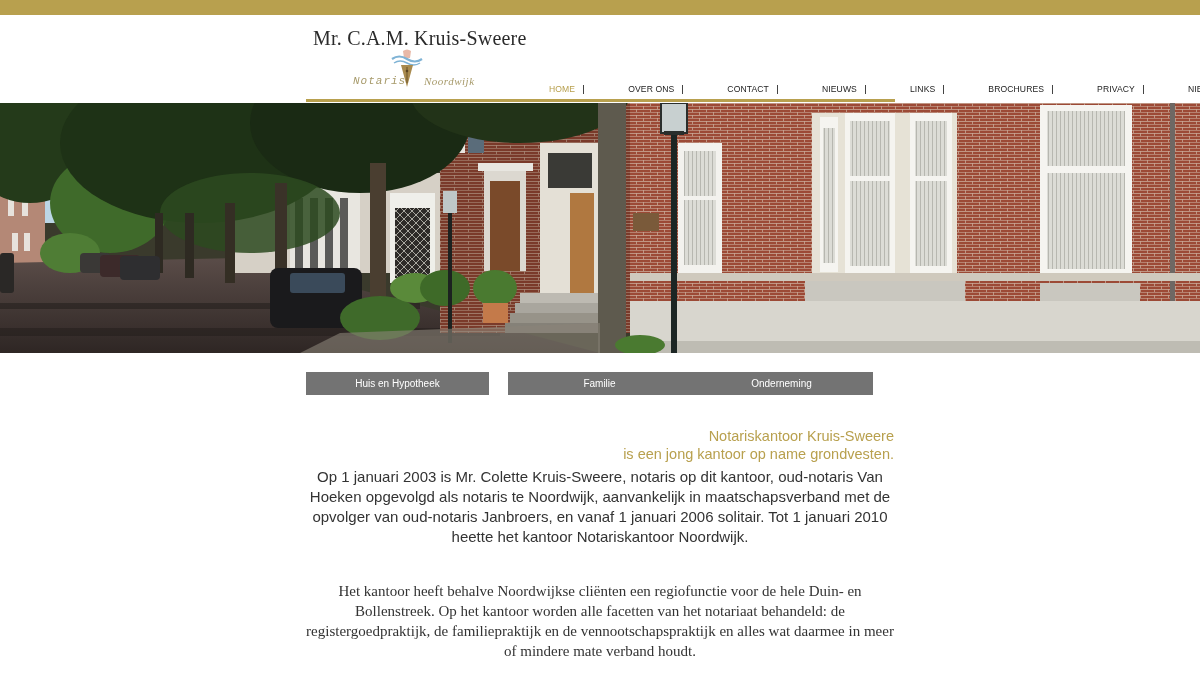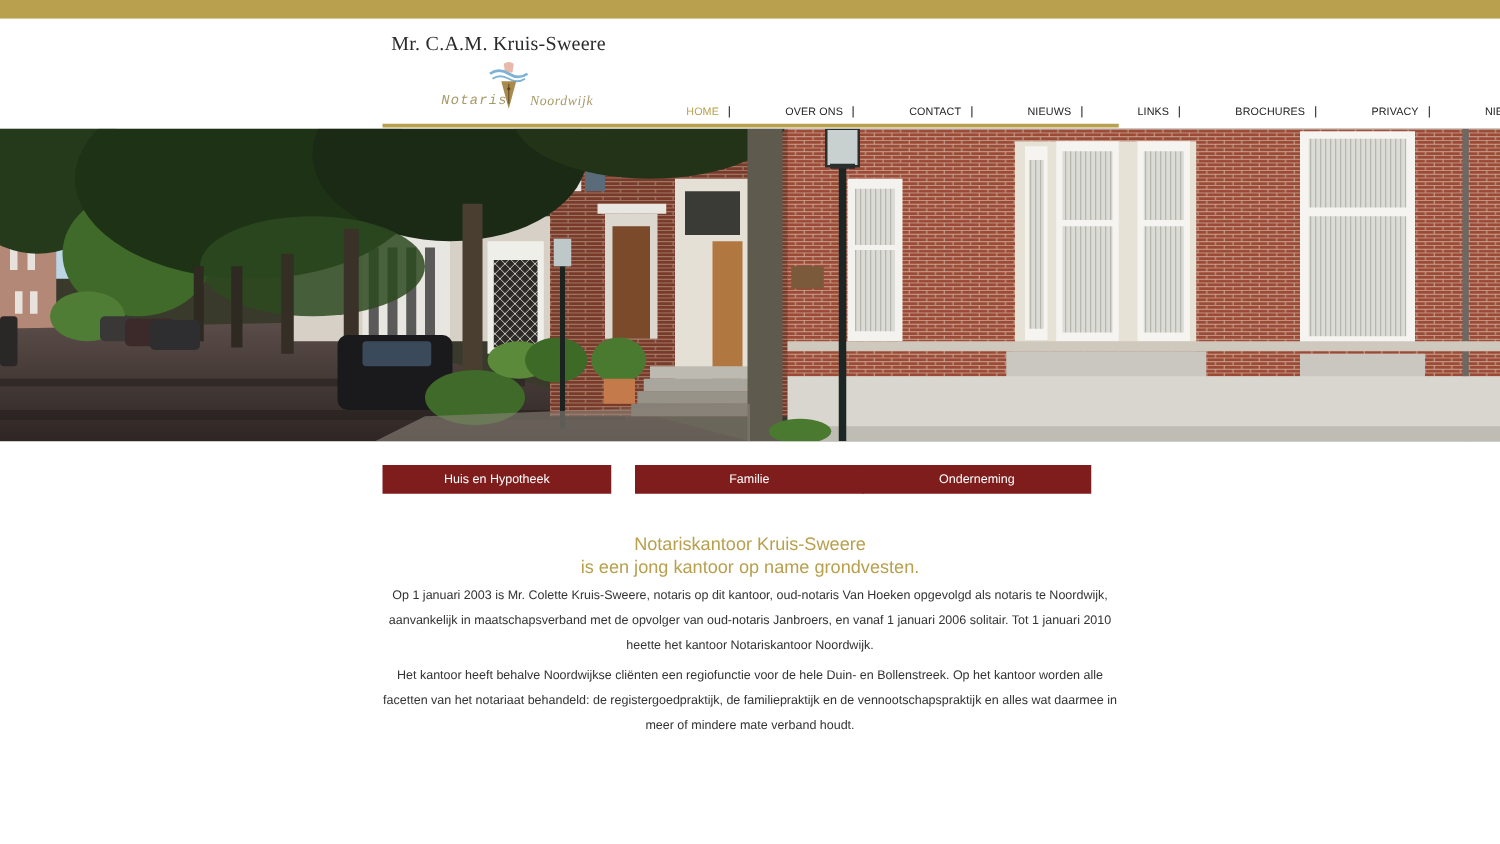--- a/index.html
+++ b/index.html
@@ -3,41 +3,41 @@
 <meta charset="utf-8">
 <style>
   * { box-sizing: border-box; margin: 0; padding: 0; }
   html, body { width: 1200px; height: 675px; overflow: hidden; background: #ffffff; }
   body { font-family: "Liberation Sans", "DejaVu Sans", sans-serif; color: #333; position: relative; }
 
   .topbar { position: absolute; left: 0; top: 0; width: 1200px; height: 15px; background: #b8a04e; }
 
   .header { position: absolute; left: 0; top: 15px; width: 1200px; height: 88px; background: #fff; }
   .logo { position: absolute; left: 313px; top: 12px; width: 195px; height: 72px; }
-  .logo-title { position: absolute; left: 0; top: 0; font-family: "Liberation Serif", "DejaVu Serif", serif; font-size: 16px; color: #2b2b2b; letter-spacing: 0.2px; white-space: nowrap; }
+  .logo-title { position: absolute; left: 0; top: 0; font-family: "Liberation Serif", "DejaVu Serif", serif; font-size: 20px; color: #2b2b2b; letter-spacing: 0.2px; white-space: nowrap; }
   .logo-emblem { position: absolute; left: 77px; top: 22px; width: 34px; height: 40px; }
   .logo-sub-left { position: absolute; left: 40px; top: 48px; font-family: Liberation Mono, monospace; font-style: italic; font-size: 11px; color: #a79a6a; letter-spacing: 1px; }
   .logo-sub-right { position: absolute; left: 111px; top: 48px; font-family: "Liberation Serif", "DejaVu Serif", serif; font-style: italic; font-size: 11px; color: #a79a6a; letter-spacing: 0.5px; text-align: center; }
 
   .nav { position: absolute; left: 513px; top: 68px; display: flex; align-items: center; height: 12px; }
   .nav-item { font-size: 8.6px; color: #222; text-decoration: none; white-space: nowrap; letter-spacing: 0.1px; cursor: pointer; padding-left: 36px; }
   .nav-item.active { color: #b8a04e; }
   .nav-sep { display: inline-block; width: 1px; height: 9px; background: #444; margin: 0 8px; }
 
   .header-rule { position: absolute; left: 306px; top: 99px; width: 589px; height: 3px; background: #b8a04e; }
 
   .hero { position: absolute; left: 0; top: 103px; width: 1200px; height: 250px; overflow: hidden; background: #3a3a2c; }
 
   .buttons { position: absolute; left: 306px; top: 372px; width: 588px; height: 23px; }
-  .cat-btn { position: absolute; top: 0; width: 183px; height: 23px; background: #7f1d1d; color: #fff; font-size: 10px; display: flex; align-items: center; justify-content: center; cursor: pointer; border: none; }
+  .cat-btn { position: absolute; top: 0; width: 183px; height: 23px; background: #737373; color: #fff; font-size: 10px; display: flex; align-items: center; justify-content: center; cursor: pointer; border: none; }
 
   .content { position: absolute; left: 306px; top: 427px; width: 588px; text-align: center; }
-  .headline { color: #b8a04e; font-size: 14.5px; line-height: 18px; }
-  .para { font-size: 10px; color: #333; line-height: 20px; margin-top: 4px; }
-  .para + .para { margin-top: 4px; }
+  .headline { color: #b8a04e; font-size: 14.5px; line-height: 18px; text-align: right; }
+  .para { font-size: 15px; color: #333; line-height: 20px; margin-top: 4px; }
+  .para + .para { margin-top: 34px; font-family: Liberation Serif, serif; }
 </style>
 </head>
 <body>
 
 <div class="topbar"></div>
 
 <header class="header">
   <div class="logo">
     <div class="logo-title">Mr. C.A.M. Kruis-Sweere</div>
     <svg class="logo-emblem" viewBox="0 0 34 40">

